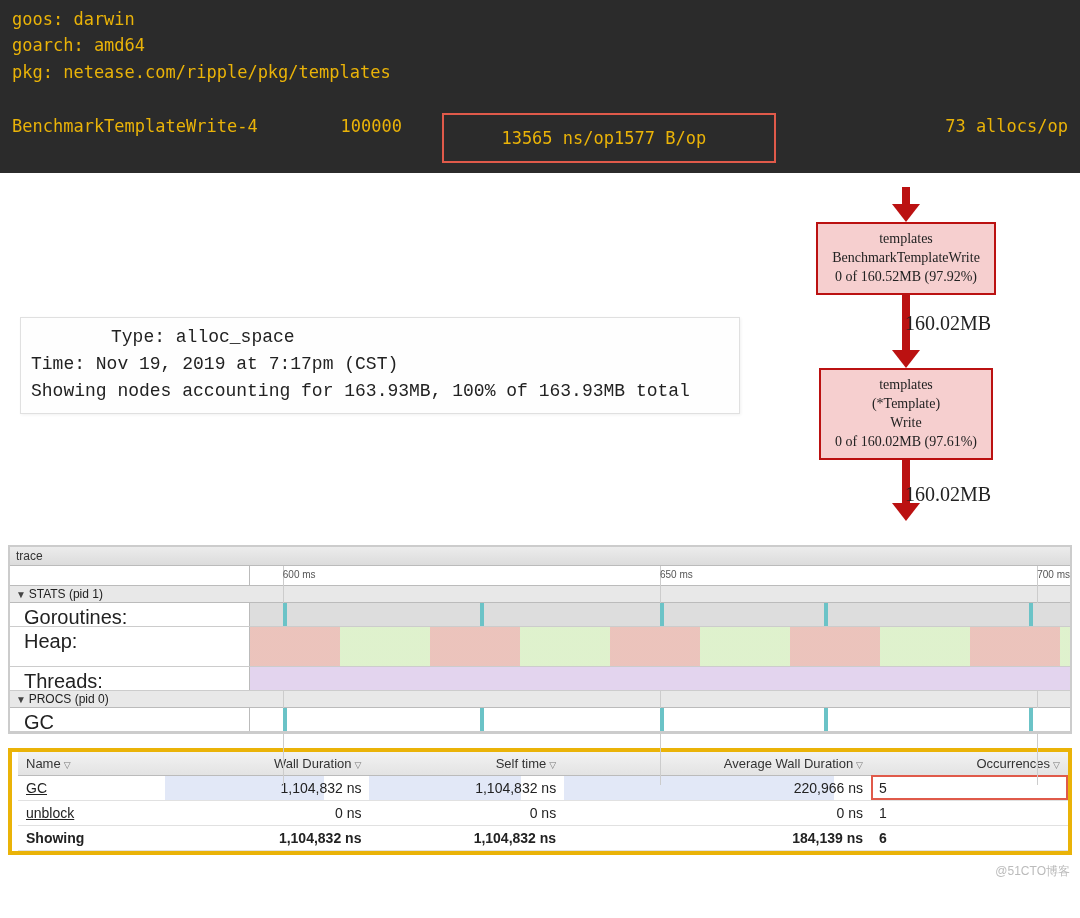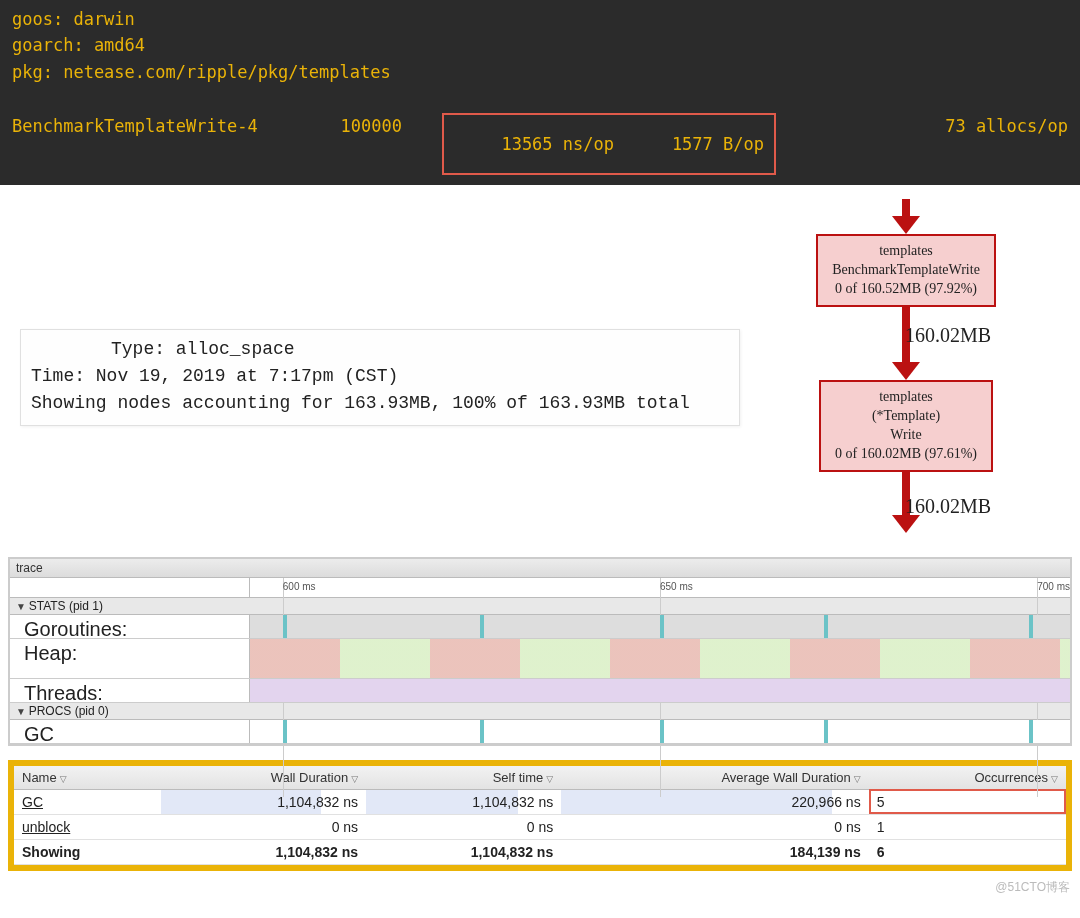--- a/index.html
+++ b/index.html
@@ -18,23 +18,23 @@
     font-family: "Menlo", "Consolas", monospace;
     font-size: 17px;
     padding: 6px 12px 10px 12px;
     line-height: 1.55;
     position: relative;
   }
   .terminal .row { white-space: pre; display: flex; }
   .bench-row { display: flex; width: 100%; margin-top: 28px; }
   .bench-row .col1 { flex: 0 0 290px; }
   .bench-row .col2 { flex: 0 0 140px; text-align: right; padding-right: 40px; }
-  .bench-row .col-hl { display:flex; border: 2px solid #e05a4a; padding: 16px 10px; }
+  .bench-row .col-hl { display:flex; border: 2px solid #e05a4a; padding: 10px 10px; }
   .bench-row .col3 { flex: 0 0 160px; text-align: right; }
-  .bench-row .col4 { flex: 0 0 150px; text-align: right; }
+  .bench-row .col4 { flex: 0 0 150px; }
   .bench-row .col5 { flex: 1; text-align: right; }
   
   .midsection { display:flex; padding: 14px 8px 14px 20px; align-items:flex-start; }
   .pprof-box {
     margin-top: 130px;
     font-family: "Courier New", monospace;
     font-size: 18px;
     line-height: 1.5;
     border: 1px solid #e0e0e0;
     background: #fefefe;
@@ -83,21 +83,21 @@
   .section-title::before { content:"▼ "; font-size:10px; color:#444; }
   .trace-row { display:flex; border-bottom:1px solid #ccc; height:24px; }
   .tr-label { flex:0 0 240px; padding:3px 14px; background:#fff; border-right:1px solid #bbb; font-size:20px; }
   .tr-body { flex:1; position:relative; background:#fff; overflow:hidden; }
   .goroutine-bg { position:absolute; inset:0; background:#ddd; }
   .heap-bg { position:absolute; inset:0; background: repeating-linear-gradient(90deg, #e8b9b0 0 90px, #d9efc4 90px 180px); opacity:.85; }
   .thread-bg { position:absolute; inset:0; background:#e3d4ee; }
   .gc-tick { position:absolute; top:0; bottom:0; width:4px; background:#6bc3c7; }
 
   
-  .sum-wrap { border:6px solid #eab308; margin:14px 8px 4px 8px; font-size:14px; }
+  .sum-wrap { border:4px solid #eab308; margin:14px 8px 4px 8px; font-size:14px;padding-left:6px; }
   .sum-table { width:100%; border-collapse: collapse; }
   .sum-table th, .sum-table td { padding:4px 8px; border-bottom:1px solid #e1e1e1; text-align:right; }
   .sum-table thead th { background: linear-gradient(#f2f2f2,#e3e3e3); font-weight:400; color:#333; font-size:13px; border-bottom:1px solid #bbb; }
   .sum-table td:first-child, .sum-table th:first-child { text-align:left; }
   .sum-table .underline { text-decoration: underline; }
   .sum-table .totals td { font-weight:600; }
   .sort-caret { font-size:9px; color:#777; padding-left:3px; }
   .hl-cell { outline:2px solid #e05a4a; outline-offset:-2px; padding-right:14px !important; }
   .bar-bg { background: linear-gradient(to right, #e2e8f7 78%, transparent 78%); }
   .bar-bg2 { background: linear-gradient(to right, #e2e8f7 78%, transparent 78%); }

